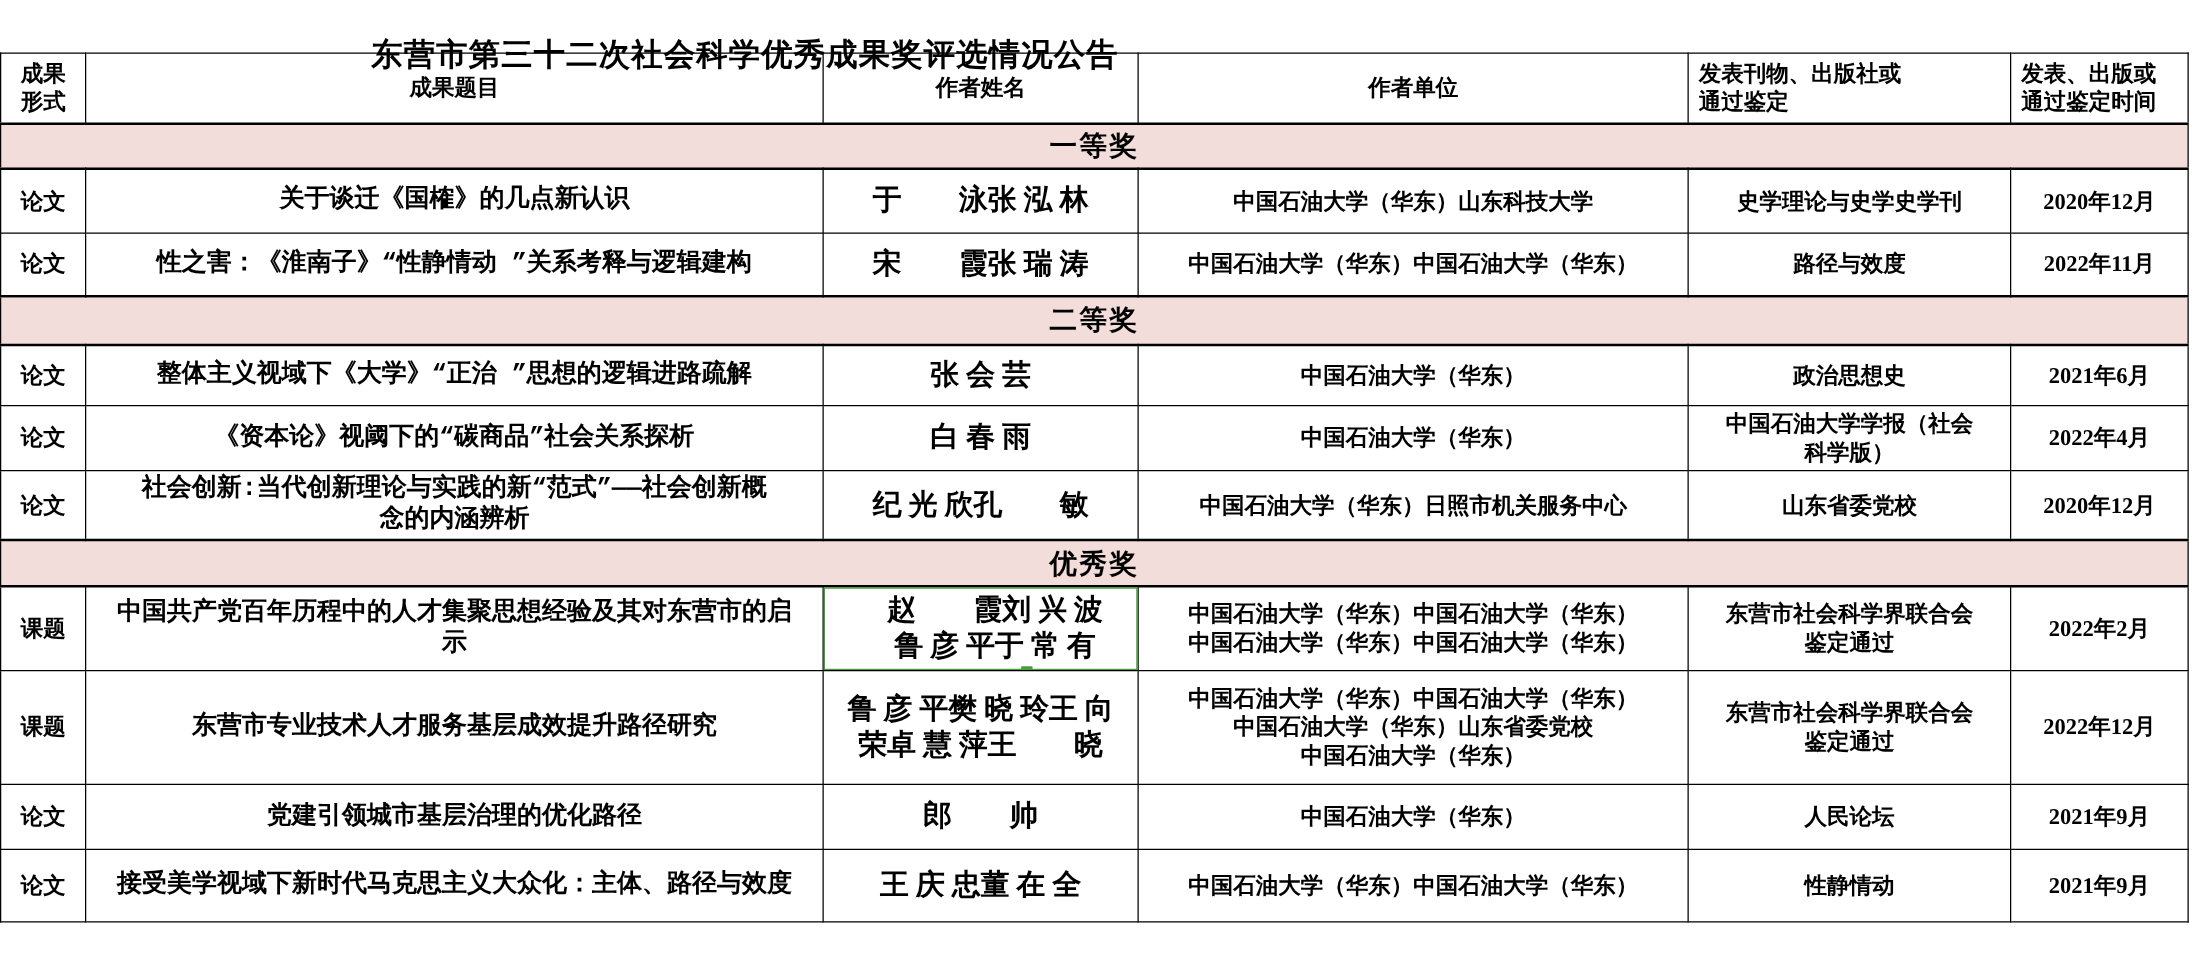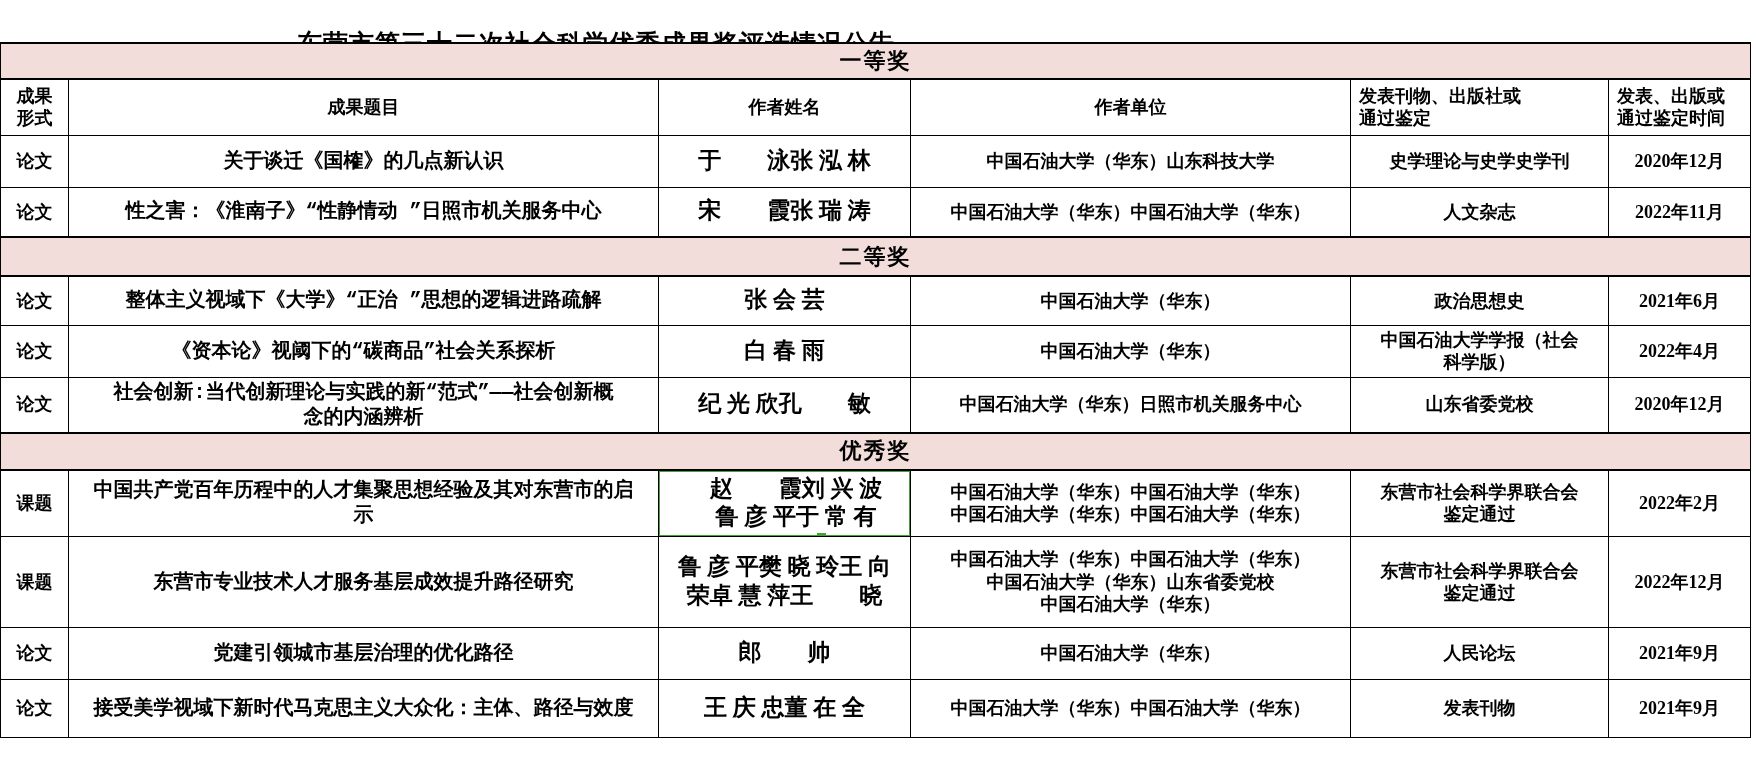--- a/index.html
+++ b/index.html
@@ -52,48 +52,48 @@
 <table>
   <colgroup>
     <col style="width:68px">
     <col style="width:590px">
     <col style="width:252px">
     <col style="width:440px">
     <col style="width:258px">
     <col style="width:142px">
   </colgroup>
   <tbody id="awards-tbody">
-      <tr style="height: 36px;">
-        <td class="band" colspan="6">一等奖</td>
-      </tr>
       <tr style="height: 56px;">
         <td class="th">成果
 形式</td>
         <td class="th">成果题目</td>
         <td class="th">作者姓名</td>
         <td class="th">作者单位</td>
         <td class="th left">发表刊物、出版社或
 通过鉴定</td>
         <td class="th left">发表、出版或
 通过鉴定时间</td>
       </tr>
+      <tr style="height: 36px;">
+        <td class="band" colspan="6">一等奖</td>
+      </tr>
       <tr style="height: 52px;">
         <td class="cell-form"><span>论文</span></td>
         <td class="cell-title"><span>关于谈迁《国榷》的几点新认识</span></td>
         <td class="cell-authors"><span>于　　泳张 泓 林</span></td>
         <td class="cell-units"><span>中国石油大学（华东）山东科技大学</span></td>
         <td class="cell-publication"><span>史学理论与史学史学刊</span></td>
         <td class="cell-time"><span>2020年12月</span></td>
       </tr>
       <tr style="height: 50px;">
         <td class="cell-form"><span>论文</span></td>
-        <td class="cell-title"><span>性之害：《淮南子》“性静情动 ”日照市机关服务中心</span></td>
+        <td class="cell-title"><span>性之害：《淮南子》“性静情动 ”关系考释与逻辑建构</span></td>
         <td class="cell-authors"><span>宋　　霞张 瑞 涛</span></td>
         <td class="cell-units"><span>中国石油大学（华东）中国石油大学（华东）</span></td>
-        <td class="cell-publication"><span>人文杂志</span></td>
+        <td class="cell-publication"><span>路径与效度</span></td>
         <td class="cell-time"><span>2022年11月</span></td>
       </tr>
       <tr style="height: 39px;">
         <td class="band" colspan="6">二等奖</td>
       </tr>
       <tr style="height: 49px;">
         <td class="cell-form"><span>论文</span></td>
         <td class="cell-title"><span>整体主义视域下《大学》“正治 ”思想的逻辑进路疏解</span></td>
         <td class="cell-authors"><span>张 会 芸</span></td>
         <td class="cell-units"><span>中国石油大学（华东）</span></td>
@@ -151,17 +151,17 @@
         <td class="cell-authors"><span>郎　　帅</span></td>
         <td class="cell-units"><span>中国石油大学（华东）</span></td>
         <td class="cell-publication"><span>人民论坛</span></td>
         <td class="cell-time"><span>2021年9月</span></td>
       </tr>
       <tr style="height: 58px;">
         <td class="cell-form"><span>论文</span></td>
         <td class="cell-title"><span>接受美学视域下新时代马克思主义大众化：主体、路径与效度</span></td>
         <td class="cell-authors"><span>王 庆 忠董 在 全</span></td>
         <td class="cell-units"><span>中国石油大学（华东）中国石油大学（华东）</span></td>
-        <td class="cell-publication"><span>发表刊物</span></td>
+        <td class="cell-publication"><span>性静情动</span></td>
         <td class="cell-time"><span>2021年9月</span></td>
       </tr>
     </tbody>
 </table>
 
 </body></html>

